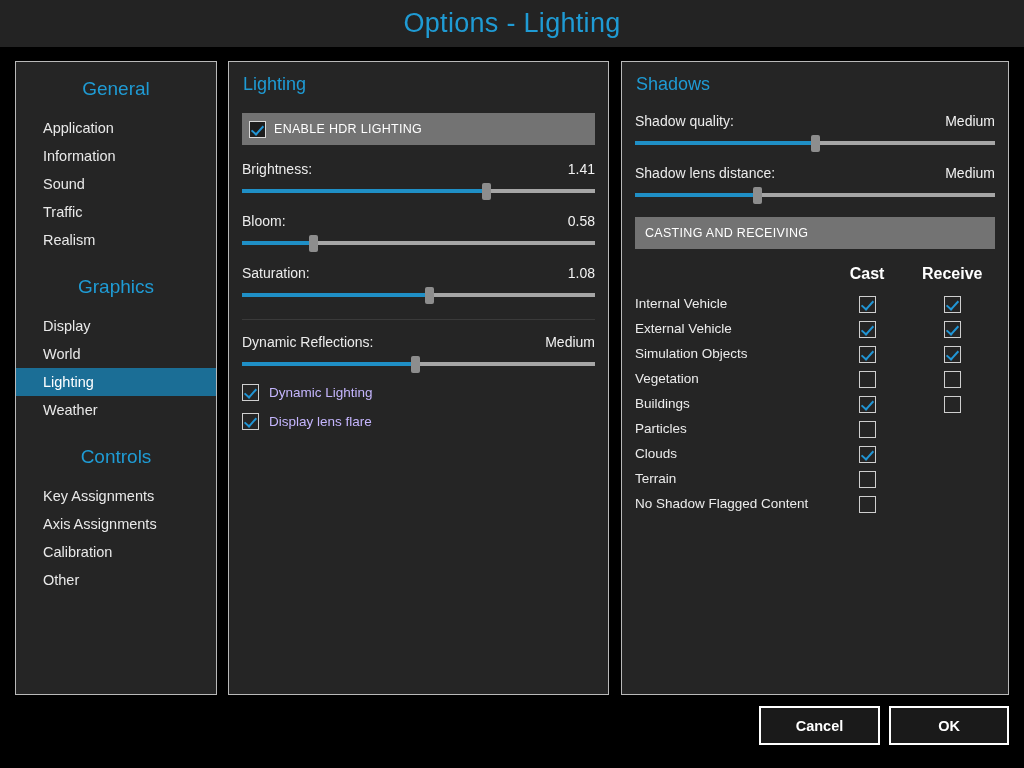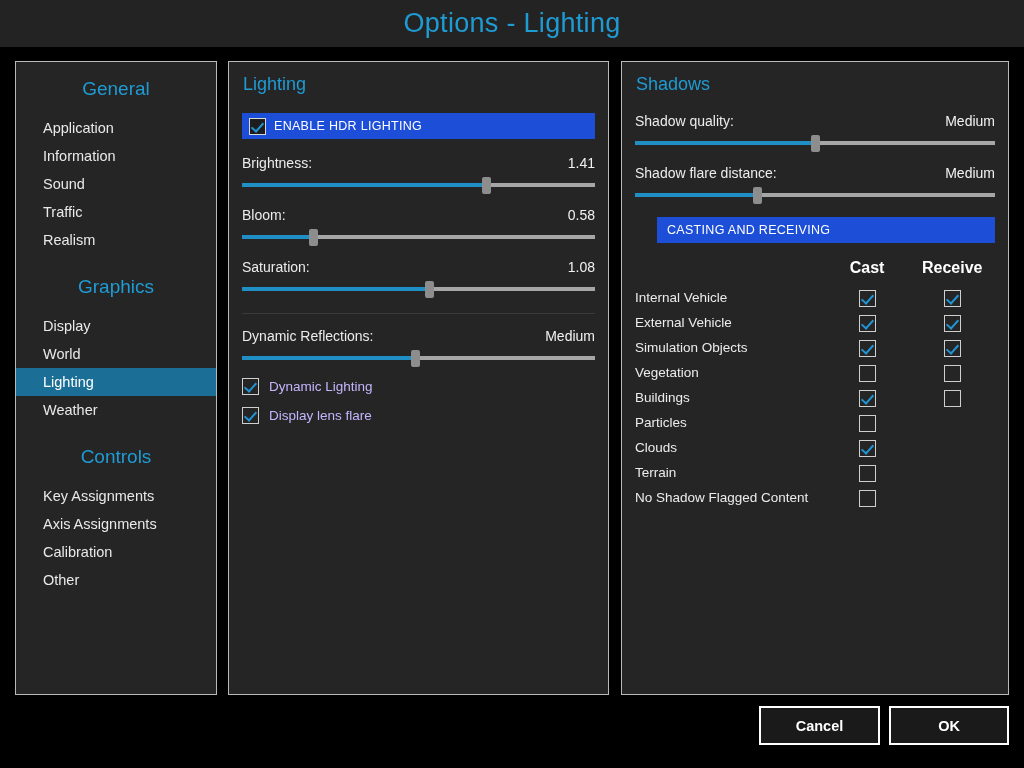--- a/index.html
+++ b/index.html
@@ -69,27 +69,27 @@
     line-height: 18px;
     cursor: pointer;
   }
   .side-item.selected {
     background: #1b6e96;
     color: #ffffff;
   }
 
   
   .banner {
-    background: #1d4ed8;
+    background: #737373;
     color: #ffffff;
     font-size: 12.5px;
     letter-spacing: 0.3px;
     display: flex;
     align-items: center;
-    height: 26px;
+    height: 32px;
     padding-left: 7px;
   }
   .banner-label { margin-left: 8px; }
 
   
   .cb-dark {
     width: 17px; height: 17px;
     background: #1d1d1d;
     border: 1px solid #d8d8d8;
     position: relative;
@@ -334,32 +334,32 @@
             <span class="row-value">Medium</span>
           </div>
           <div class="slider">
             <div class="track"></div>
             <div class="fill" style="width:50%"></div>
             <div class="handle" style="left:50%"></div>
           </div>
         </div>
         <div class="sl-block">
           <div class="row-label">
-            <span>Shadow flare distance:</span>
+            <span>Shadow lens distance:</span>
             <span class="row-value">Medium</span>
           </div>
           <div class="slider">
             <div class="track"></div>
             <div class="fill" style="width:34%"></div>
             <div class="handle" style="left:34%"></div>
           </div>
         </div>
       </div>
 
-    <div class="banner" style="margin-top:14px;padding-left:10px;margin-left:22px;">
+    <div class="banner" style="margin-top:14px;padding-left:10px;">
       <span class="banner-label" style="margin-left:0;">CASTING AND RECEIVING</span>
     </div>
 
     <table class="sw-table">
       <thead>
         <tr>
           <th class="c-name"></th>
           <th class="c-cast">Cast</th>
           <th class="c-recv">Receive</th>
         </tr>

